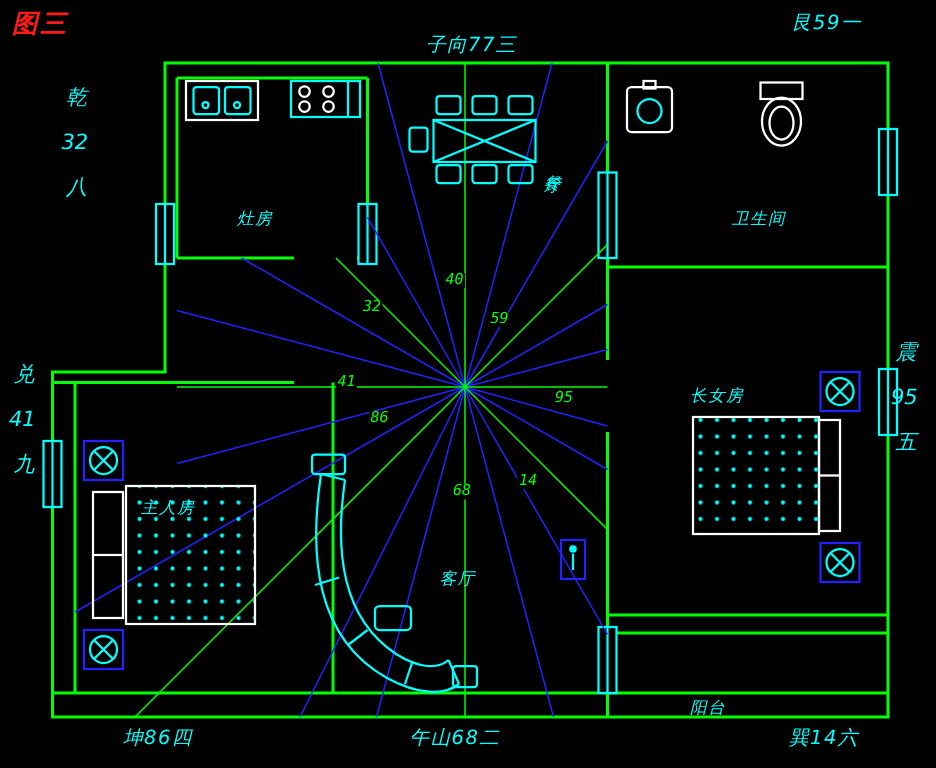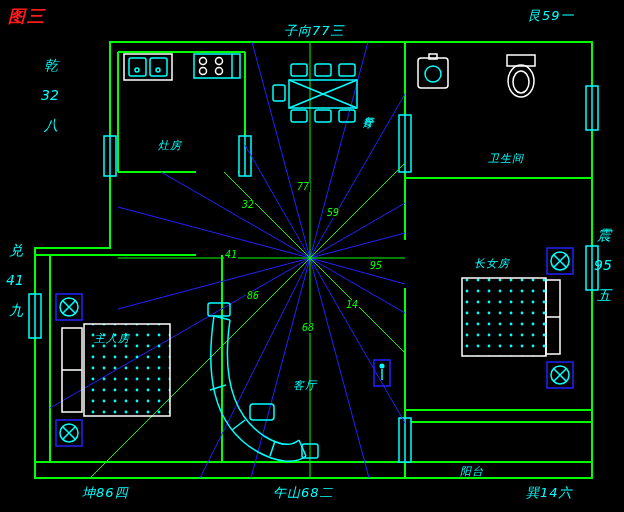--- a/index.html
+++ b/index.html
@@ -224,28 +224,28 @@
   <span class="lbl side-char" style="left:44px;top:118px">八</span>
   <span class="lbl side-char" style="left:9px;top:243px">兑</span>
   <span class="lbl side-char" style="left:6px;top:273px">41</span>
   <span class="lbl side-char" style="left:9px;top:303px">九</span>
   <span class="lbl side-char" style="left:597px;top:228px">震</span>
   <span class="lbl side-char" style="left:594px;top:258px">95</span>
   <span class="lbl side-char" style="left:597px;top:288px">五</span>
 
   <span class="lbl room-label" style="left:158px;top:104px">灶房</span>
   <span class="lbl room-label vert" style="left:362px;top:72px">餐厅</span>
-  <span class="lbl room-label" style="left:488px;top:117px">卫生间</span>
-  <span class="lbl room-label" style="left:474px;top:222px">长女房</span>
+  <span class="lbl room-label" style="left:488px;top:104px">卫生间</span>
+  <span class="lbl room-label" style="left:460px;top:222px">长女房</span>
   <span class="lbl room-label" style="left:94px;top:297px">主人房</span>
   <span class="lbl room-label" style="left:293px;top:344px">客厅</span>
   <span class="lbl room-label" style="left:460px;top:430px">阳台</span>
 
-  <span class="lbl raynum" style="left:296px;top:182px">77</span>
+  <span class="lbl raynum" style="left:296px;top:182px">40</span>
   <span class="lbl raynum" style="left:241px;top:200px">32</span>
   <span class="lbl raynum" style="left:326px;top:208px">59</span>
   <span class="lbl raynum" style="left:224px;top:250px">41</span>
   <span class="lbl raynum" style="left:369px;top:261px">95</span>
-  <span class="lbl raynum" style="left:246px;top:291px">86</span>
+  <span class="lbl raynum" style="left:246px;top:274px">86</span>
   <span class="lbl raynum" style="left:301px;top:323px">68</span>
-  <span class="lbl raynum" style="left:345px;top:300px">14</span>
+  <span class="lbl raynum" style="left:345px;top:316px">14</span>
 
 </div>
 
 </body></html>

